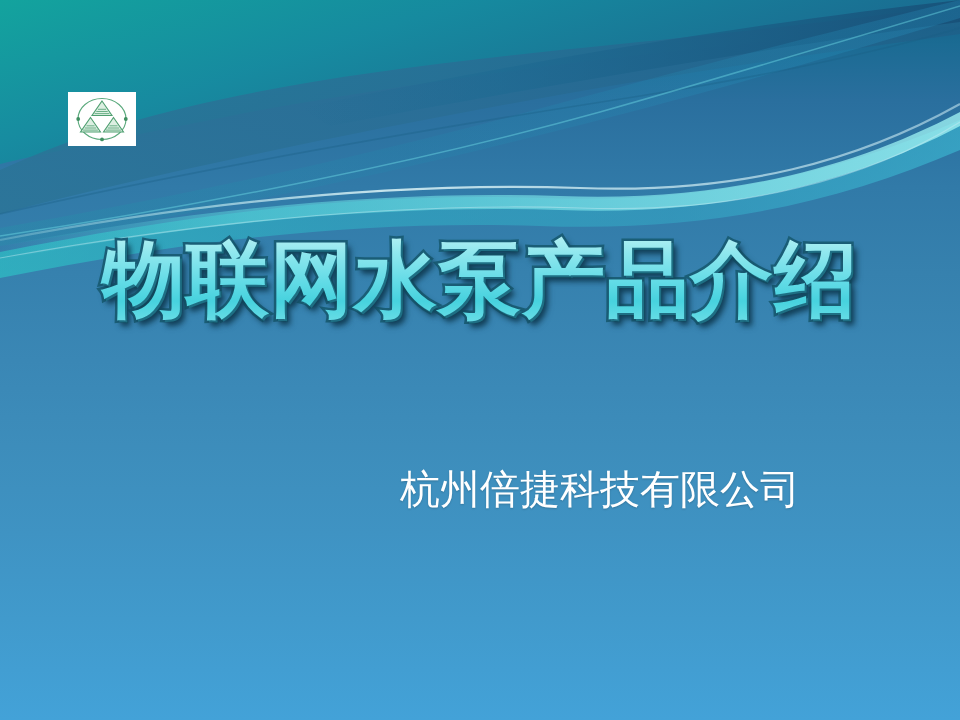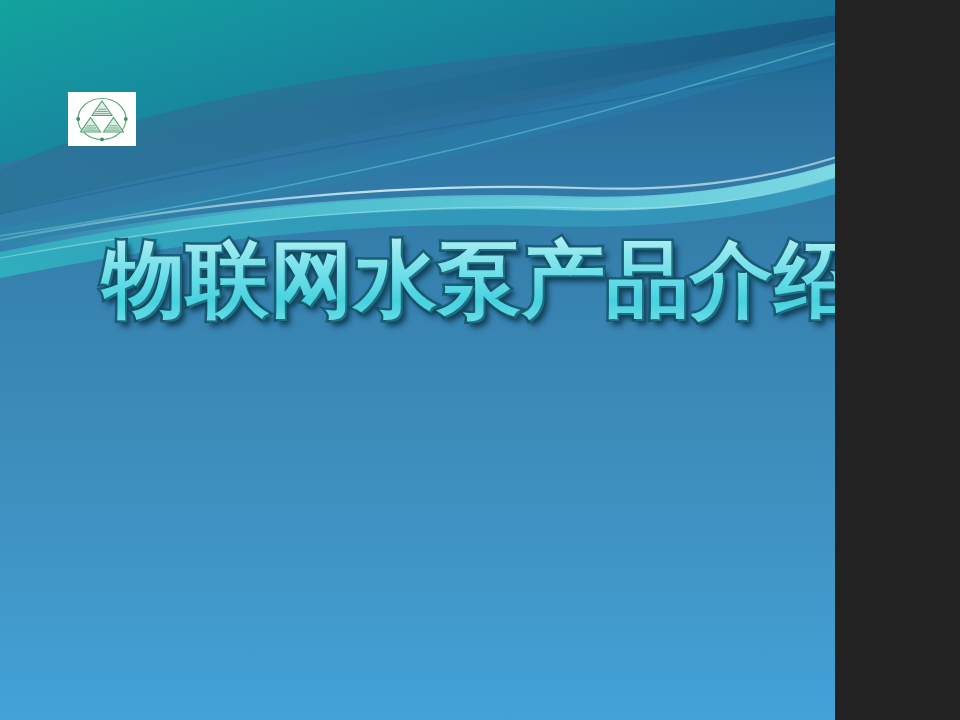--- a/index.html
+++ b/index.html
@@ -2,21 +2,21 @@
 <html><head>
 <meta charset="utf-8">
 <style>
   html, body {
     margin: 0;
     padding: 0;
     background: #222;
   }
   #slide {
     position: relative;
-    width: 835px;
+    width: 960px;
     height: 720px;
     overflow: hidden;
     font-family: "Liberation Sans", sans-serif;
     
     background: linear-gradient(180deg,
         #125f86 0%,
         #1b6b93 6%,
         #2a6f9e 14%,
         #317aa8 26%,
         #3681ae 38%,
@@ -225,14 +225,15 @@
         <path d="M33.8,32 L45.2,32" stroke="#4f9f71" stroke-width="0.8"></path>
         <path d="M32.1,34.1 L46.9,34.1" stroke="#4f9f71" stroke-width="0.8"></path>
         <path d="M35.5,29.8 L43.5,29.8" stroke="#4f9f71" stroke-width="0.8"></path>
       </g>
     </svg>
   </div>
 
   <div id="title-outline" aria-hidden="true">物联网水泵产品介绍</div>
   <div id="title">物联网水泵产品介绍</div>
 
+  <div id="subtitle">杭州倍捷科技有限公司</div>
 
 </div>
 
 </body></html>

